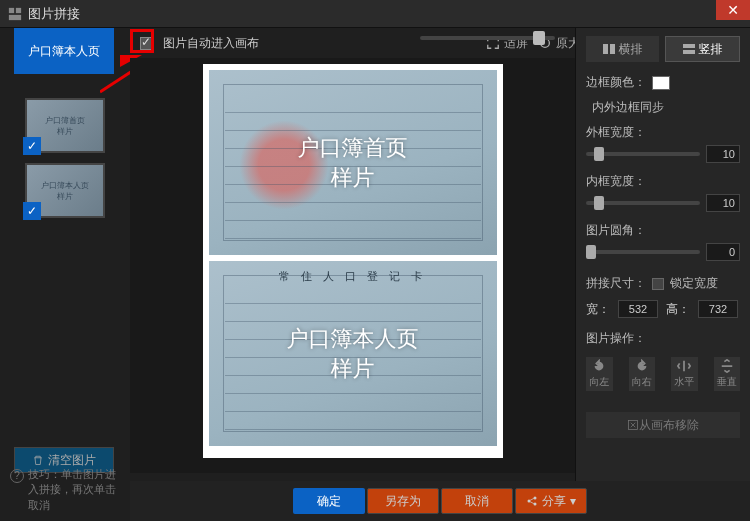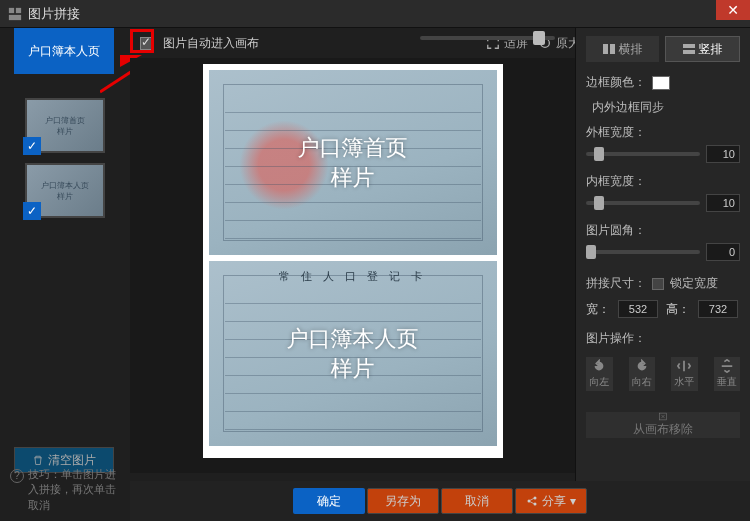--- a/index.html
+++ b/index.html
@@ -50,21 +50,21 @@
   .slider { position:relative; height:4px; background:#444; border-radius:2px; flex:1;}
   .slider .knob{ position:absolute; top:-5px; width:10px; height:14px; background:#aaa; border-radius:2px;}
   .numbox { width:34px; height:18px; background:#1a1a1a; border:1px solid #444; color:#ccc; text-align:right; padding:0 4px; font-size:11px;}
   .slider-row { display:flex; align-items:center; gap:6px; margin-bottom:10px;}
   .label-row { font-size:12px; color:#bbb; margin:6px 0 4px;}
   .dims { display:flex; gap:8px; align-items:center; margin:6px 0;}
   .dims input{ width:40px; height:18px; background:#1a1a1a; border:1px solid #444; color:#ccc; font-size:11px; text-align:center;}
   .icon-btns { display:flex; gap:16px; margin:10px 0;}
   .icon-btn { flex:1; height:34px; background:#333; display:flex; flex-direction:column; align-items:center; justify-content:center; gap:2px; color:#888; font-size:10px; cursor:pointer;}
   .icon-btn svg{ width:14px; height:14px; stroke:#888; fill:none; stroke-width:2;}
-  .remove-btn { width:100%; height:26px; background:#2f2f2f; color:#777; display:flex; align-items:center; justify-content:center; gap:0; cursor:pointer; margin-top:21px;flex-direction:column;}
+  .remove-btn { width:100%; height:26px; background:#2f2f2f; color:#777; display:flex; align-items:center; justify-content:center; gap:0; cursor:pointer; margin-top:21px;}
 
   .bottom-bar { position:absolute; bottom:0; left:130px; right:0; height:40px; background:#222; display:flex; align-items:center; justify-content:center; gap:2px;}
   .btn { width:72px; height:26px; display:flex; align-items:center; justify-content:center; font-size:12px; cursor:pointer; border-radius:2px;}
   .btn.primary{ background:#0b62c4; color:#fff;}
   .btn.ghost{ background:#c2410c; color:#ccc; border:1px solid #444;}
   .cb-sm { width:12px; height:12px; background:#444; border:1px solid #666;}
 </style>
 </head>
 <body>
 

